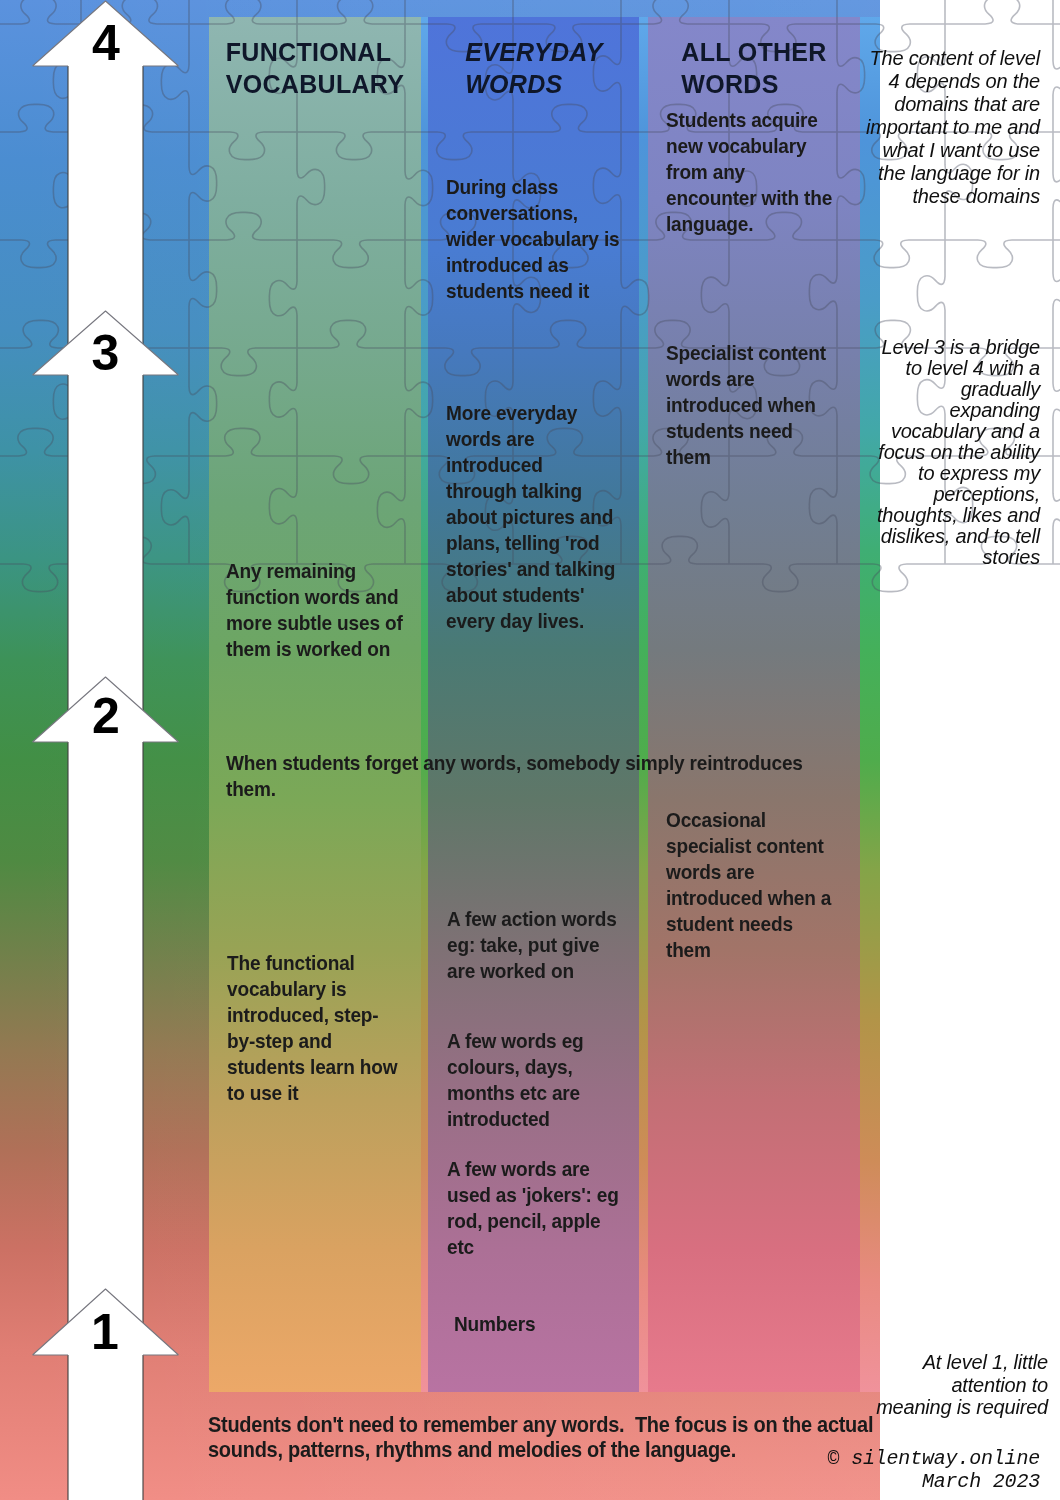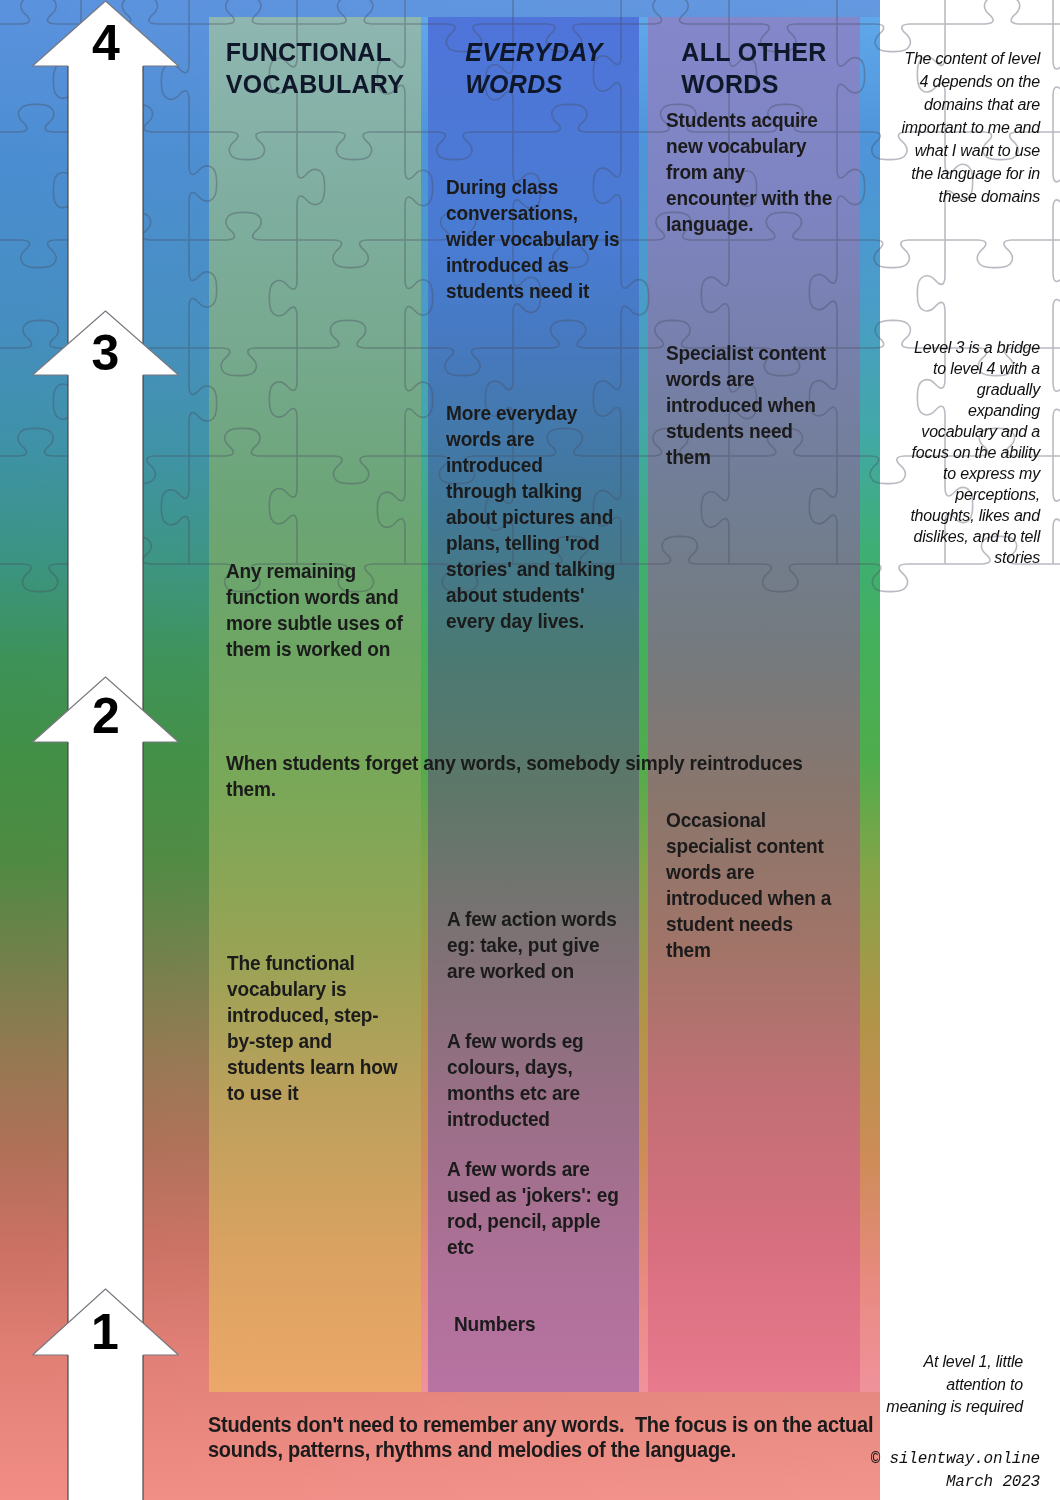--- a/index.html
+++ b/index.html
@@ -34,21 +34,21 @@
       #8A766C 783px, #A27468 933px, #C36F75 1083px, #D86F80 1233px, #E77A8C 1375px);}
 
   
   #puzzle-layer,#arrow-layer{position:absolute;left:0;top:0;}
 
   
   .txt{position:absolute;color:#1b1b1b;font-weight:bold;font-size:20.5px;line-height:26px;
        letter-spacing:-0.2px;white-space:pre-wrap;transform:scaleX(0.93);transform-origin:left top;}
   .hdr{position:absolute;color:#0f172a;font-weight:bold;font-size:25px;line-height:32px;
        letter-spacing:0.3px;white-space:pre-line;text-align:left;transform:translateX(-50%);}
-  .note{position:absolute;color:#101010;font-style:italic;font-size:16px;line-height:23px;
+  .note{position:absolute;color:#101010;font-style:italic;font-size:20px;line-height:23px;
         letter-spacing:-0.2px;white-space:pre-line;text-align:right;}
   .lvl{position:absolute;color:#000;font-weight:bold;font-size:50px;line-height:50px;
        transform:translate(-50%,-50%);}
 
   
   #hdr1{left:315px;top:36px;}
   #hdr2{left:534px;top:36px;font-style:italic;}
   #hdr3{left:754px;top:36px;}
 
   #c1b1{left:226px;top:558px;}
@@ -64,21 +64,21 @@
   #c3b1{left:666px;top:107px;}
   #c3b2{left:666px;top:340px;}
   #c3b3{left:666px;top:807px;}
 
   #when-note{left:226px;top:750px;width:640px;}
   #bottom-note{left:208px;top:1413px;font-size:21.5px;line-height:25px;letter-spacing:-0.3px;width:760px;}
 
   #rnote4{right:20px;top:47px;}
   #rnote3{right:20px;top:337px;line-height:21px;}
   #rnote2{right:20px;top:720px;}
-  #rnote1{right:37px;top:1351px;line-height:22.5px;}
+  #rnote1{right:12px;top:1351px;line-height:22.5px;}
   #copyright{right:20px;top:1448px;line-height:22.5px;font-family:Liberation Mono, monospace;}
 
   #lvl4{left:106px;top:43px;}
   #lvl3{left:105.5px;top:352.5px;}
   #lvl2{left:106px;top:716px;}
   #lvl1{left:105px;top:1332px;}
 </style>
 </head>
 <body>
 

